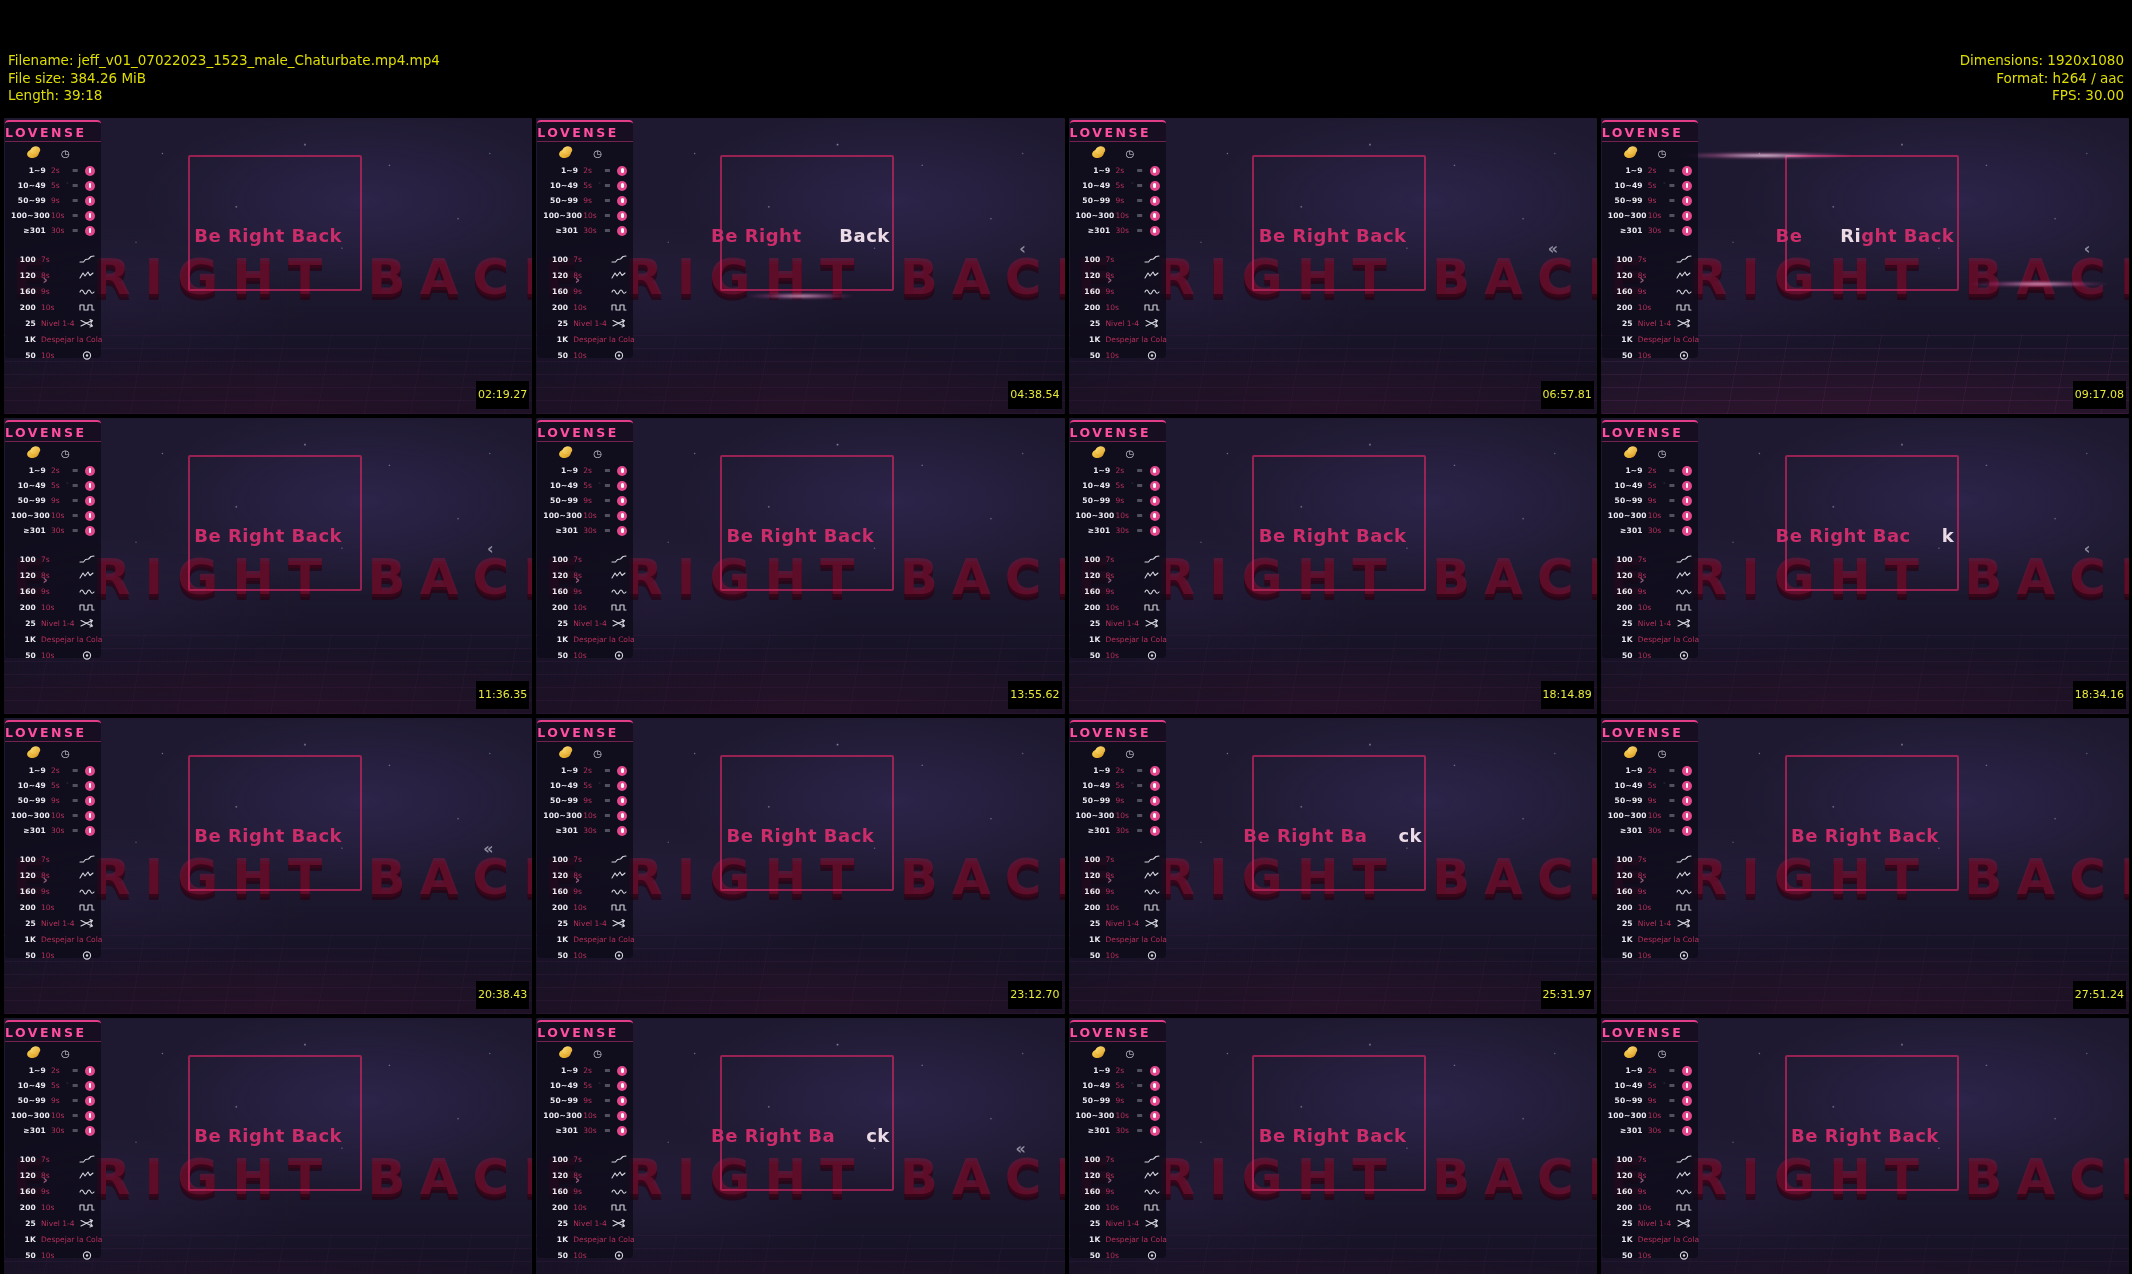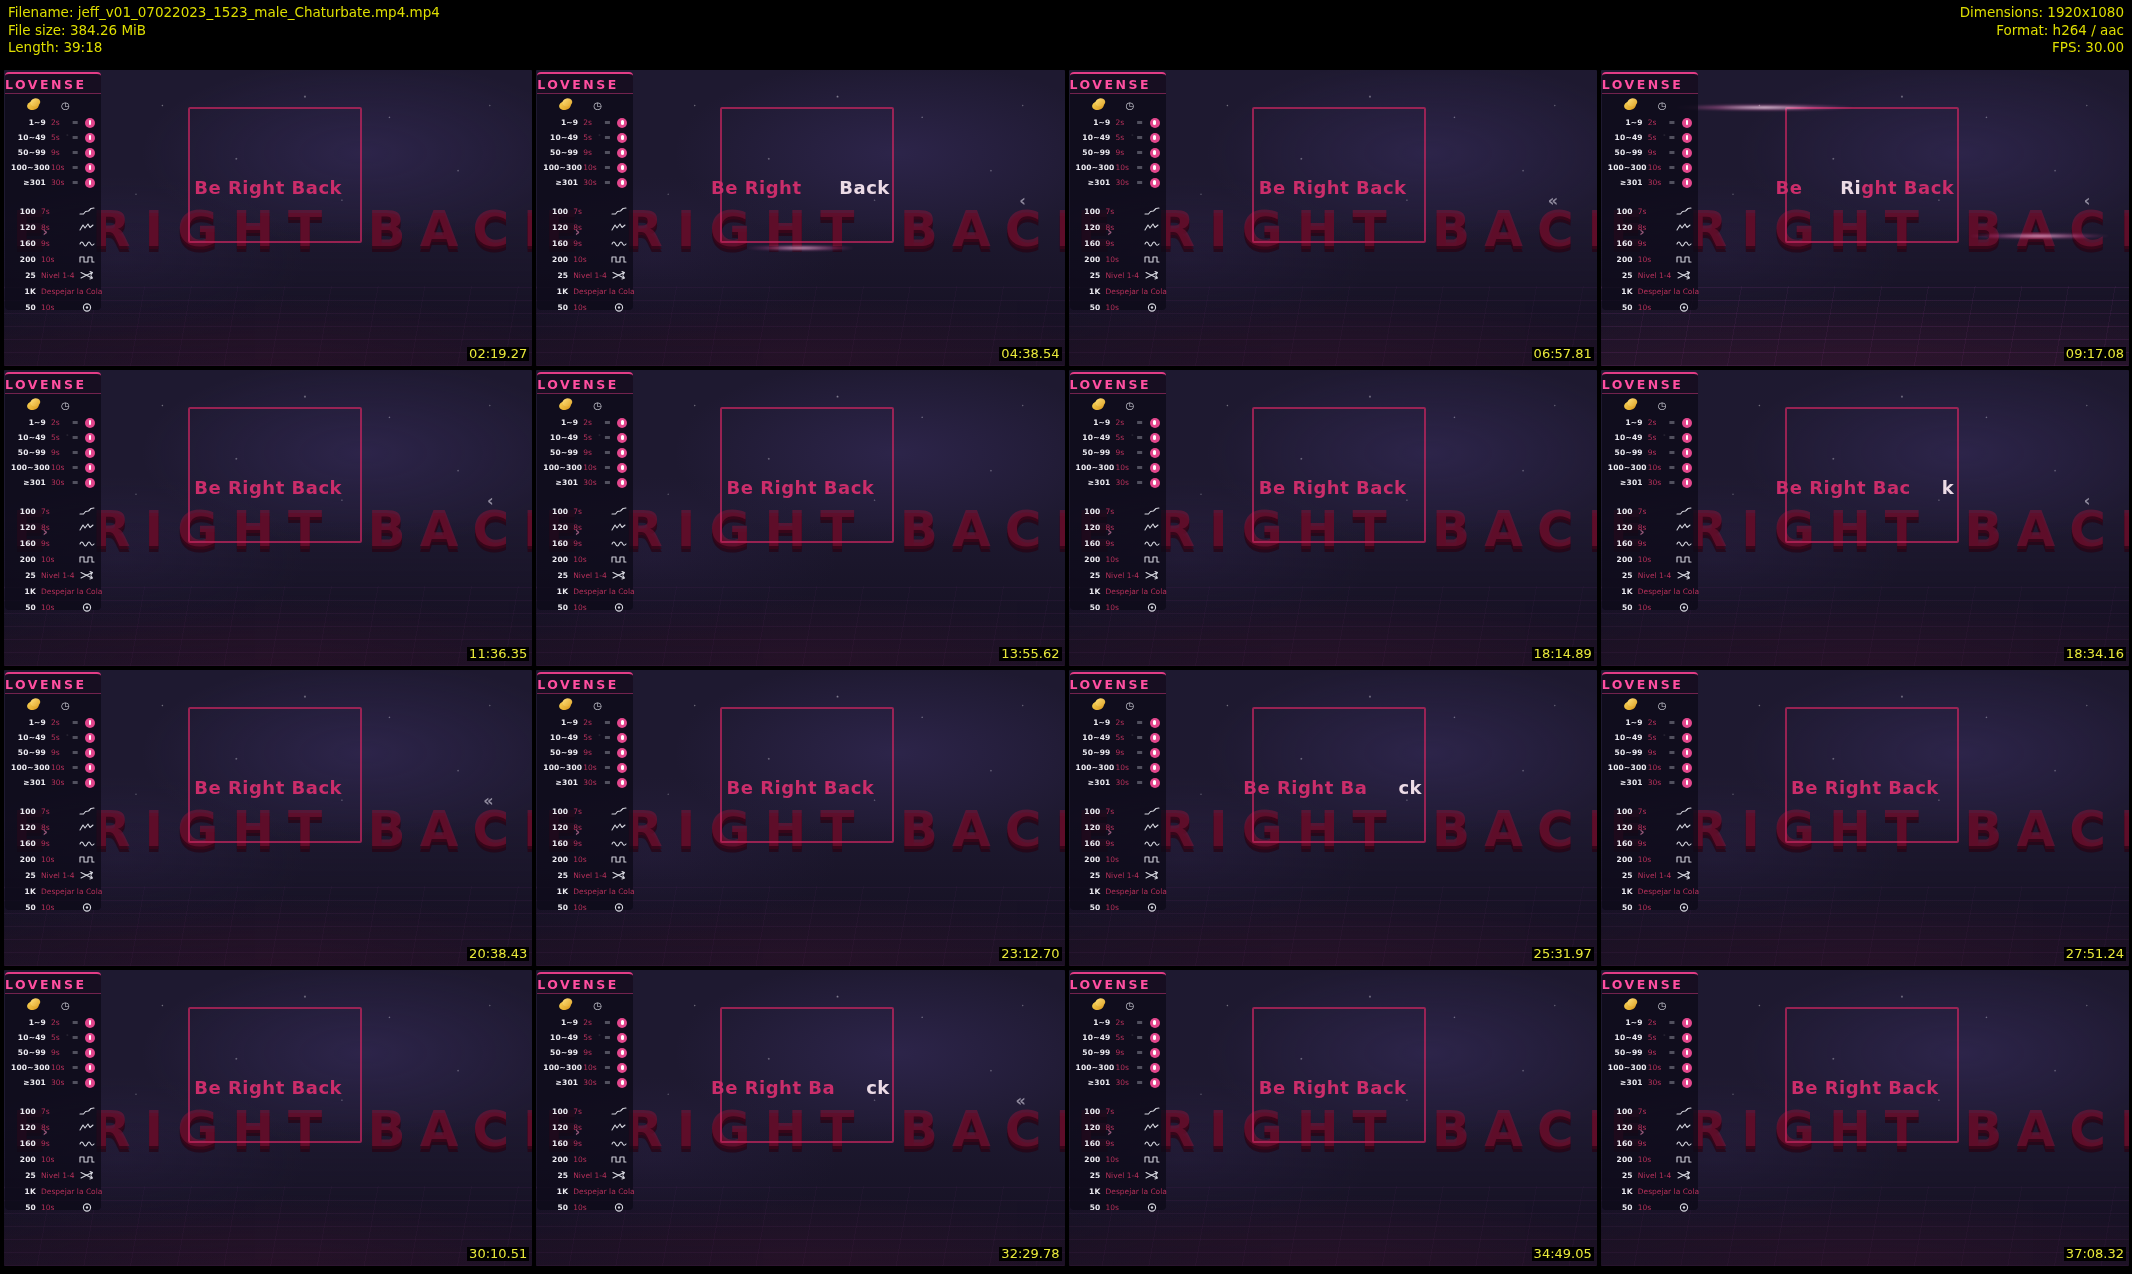--- a/index.html
+++ b/index.html
@@ -1,21 +1,21 @@
 <!DOCTYPE html>
 <html><head>
 <meta charset="utf-8">
 <style>
   html,body{margin:0;padding:0;background:#000;}
   .sheet{width:2132px;height:1274px;background:#000;overflow:hidden;
          font-family:"DejaVu Sans",sans-serif;position:relative;}
 
   
   .hdr{display:flex;justify-content:space-between;align-items:flex-start;
-       height:70px;box-sizing:border-box;padding:4px 8px 0 8px;background:#000;}
+       height:70px;box-sizing:border-box;padding:4px 8px 0 8px;background:#000;margin-top:48px;}
   .hdr .line{color:#dede00;font-size:13.5px;line-height:17.5px;white-space:nowrap;}
   .hdr-right{text-align:right;text-decoration:underline;}
 
   
   .grid{display:grid;grid-template-columns:repeat(4,1fr);gap:4px;
         padding:0 3px 6px 4px;background:#000;}
   .cell{position:relative;height:296px;overflow:hidden;border-radius:1px;
         background-color:#1e1930;
         background-image:
           linear-gradient(to bottom, rgba(30,22,48,0.0) 50%, rgba(8,5,14,0.5) 100%),
@@ -92,21 +92,21 @@
   .toy i{display:block;width:2.5px;height:5px;border-radius:2px;background:#fff;}
   .wave{justify-self:end;display:flex;align-items:center;}
   .wave svg{display:block;}
   .q-chev{position:absolute;left:39%;top:64%;font-size:13px;color:rgba(255,150,195,0.55);
           font-weight:bold;}
 
   
   .edge-chev{position:absolute;right:7.5%;top:41%;font-size:16px;
              color:rgba(215,210,225,0.6);font-weight:bold;letter-spacing:-1px;}
   .ts{position:absolute;right:3px;bottom:5px;background:#000;color:#e9e93a;
-      font-size:13px;line-height:14px;padding:0 2px;white-space:nowrap;}
+      font-size:11px;line-height:14px;padding:7px 2px;white-space:nowrap;}
 </style>
 </head>
 <body>
 
 <div class="sheet">
   <header class="hdr">
     <div class="hdr-left">
       <div class="line">Filename: jeff_v01_07022023_1523_male_Chaturbate.mp4.mp4</div>
       <div class="line">File size: 384.26 MiB</div>
       <div class="line">Length: 39:18</div>

